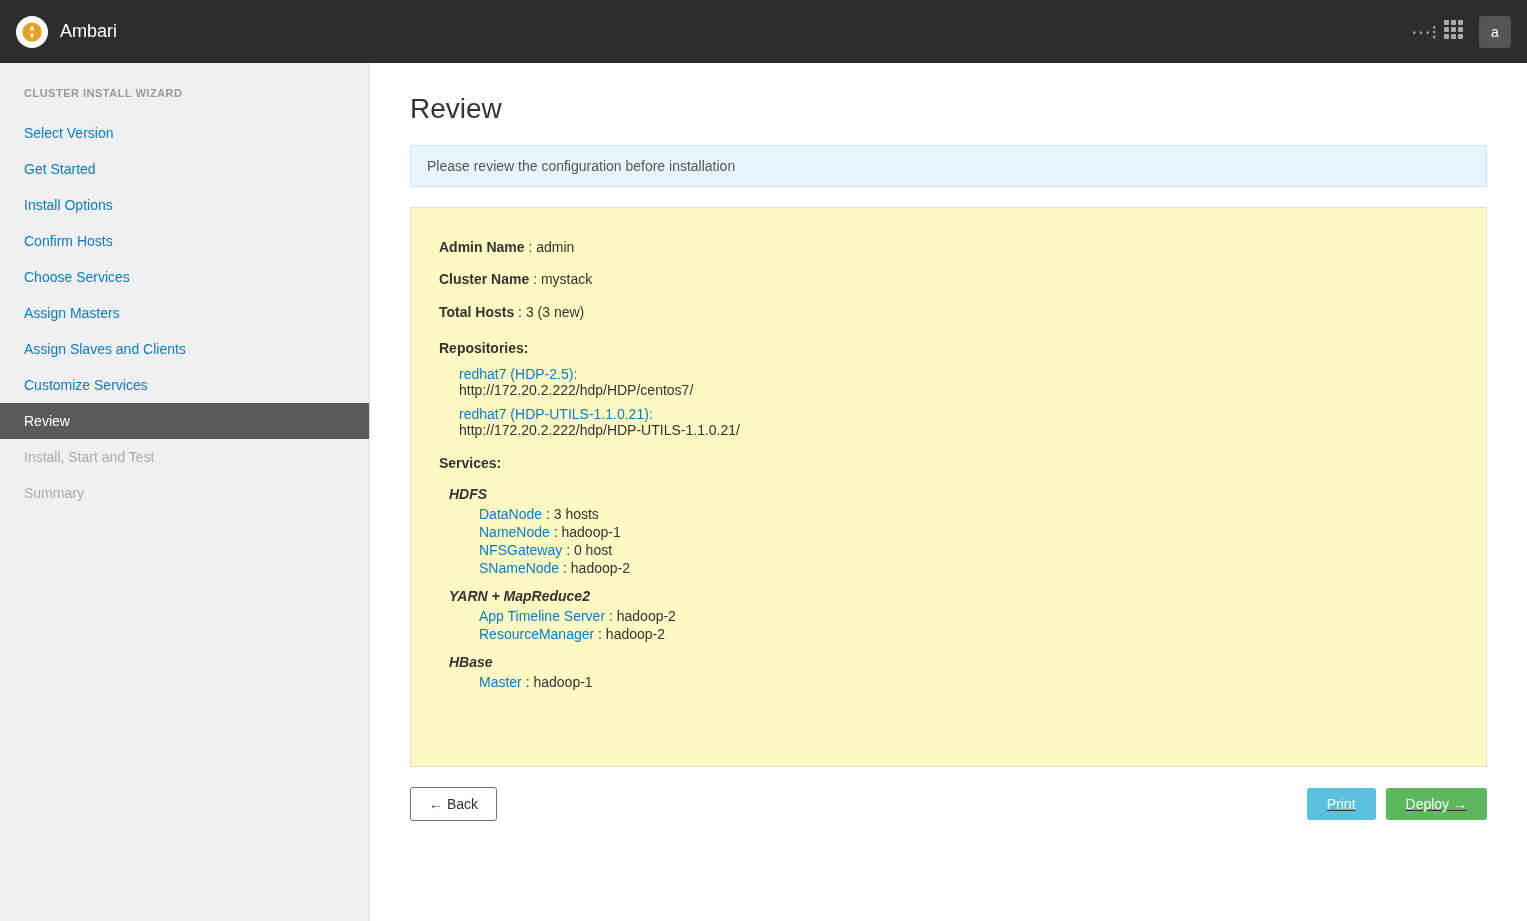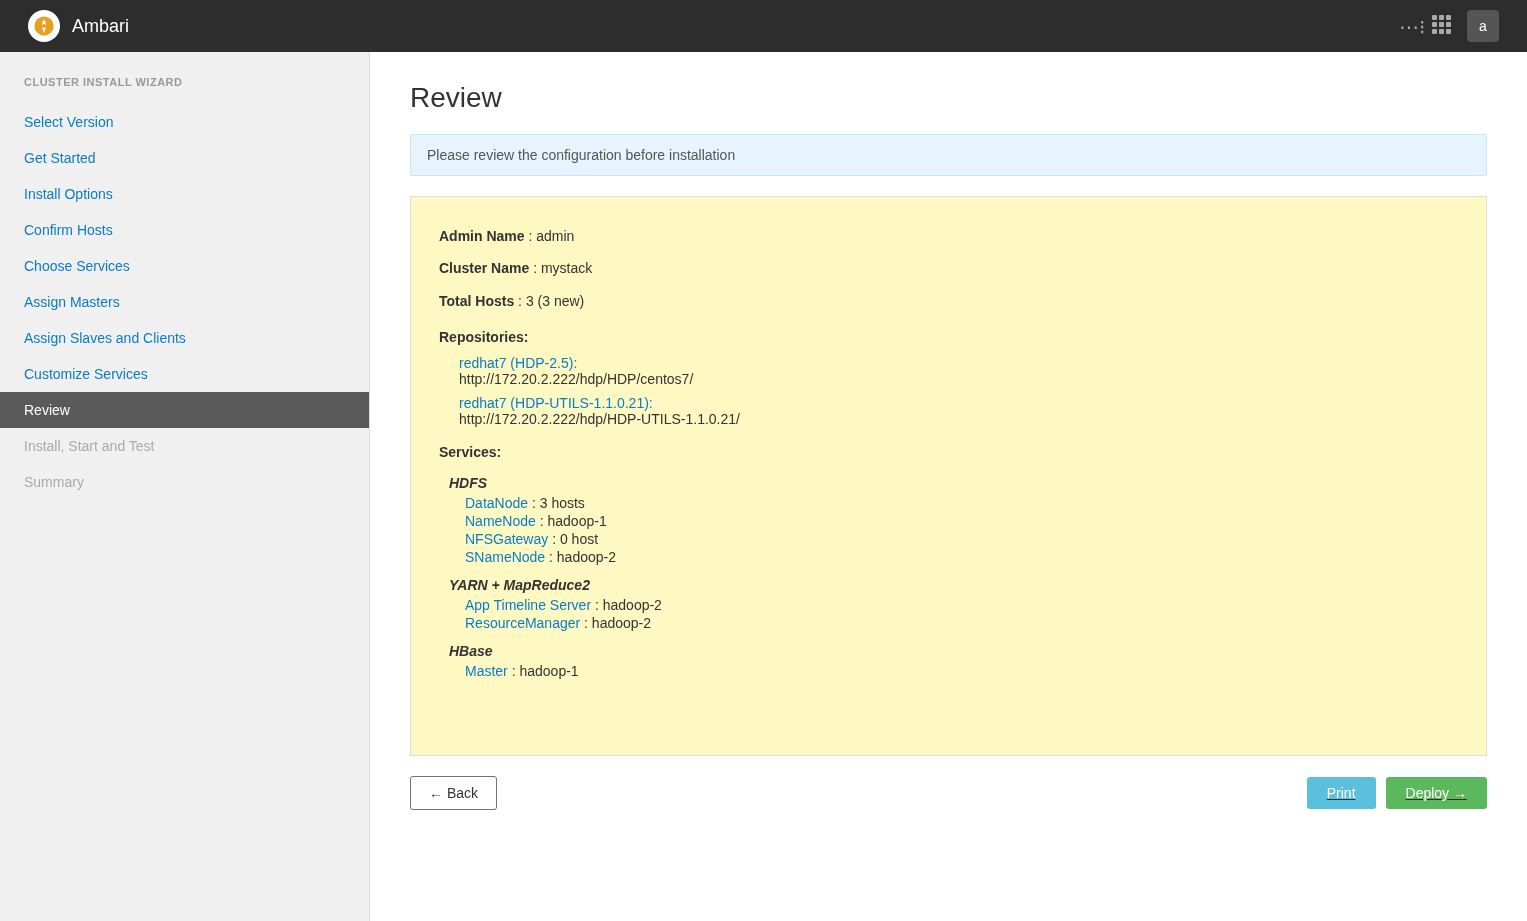--- a/index.html
+++ b/index.html
@@ -1,24 +1,24 @@
 <!DOCTYPE html>
 <html><head>
   <meta charset="utf-8">
   <style>
     * { box-sizing: border-box; margin: 0; padding: 0; }
     body { font-family: "Helvetica Neue", Arial, sans-serif; font-size: 14px; background: #f5f5f5; color: #333; }
 
     
     .navbar {
       background: #2d2d2d;
-      height: 52px;
-      display: flex;
-      align-items: center;
-      padding: 0 28px;
+      height: 63px;
+      display: flex;
+      align-items: center;
+      padding: 0 16px;
       justify-content: space-between;
     }
     .navbar-left {
       display: flex;
       align-items: center;
       gap: 12px;
     }
     .navbar-logo {
       width: 32px;
       height: 32px;
@@ -160,21 +160,21 @@
     .service-block {
       margin-top: 12px;
       margin-left: 10px;
     }
     .service-name {
       font-weight: 700;
       font-style: italic;
       margin-bottom: 4px;
     }
     .service-component {
-      margin-left: 16px;
+      margin-left: 30px;
       margin-bottom: 2px;
       color: #333;
     }
     .service-component-name {
       color: #0a7cc5;
     }
 
     
     .footer {
       display: flex;

